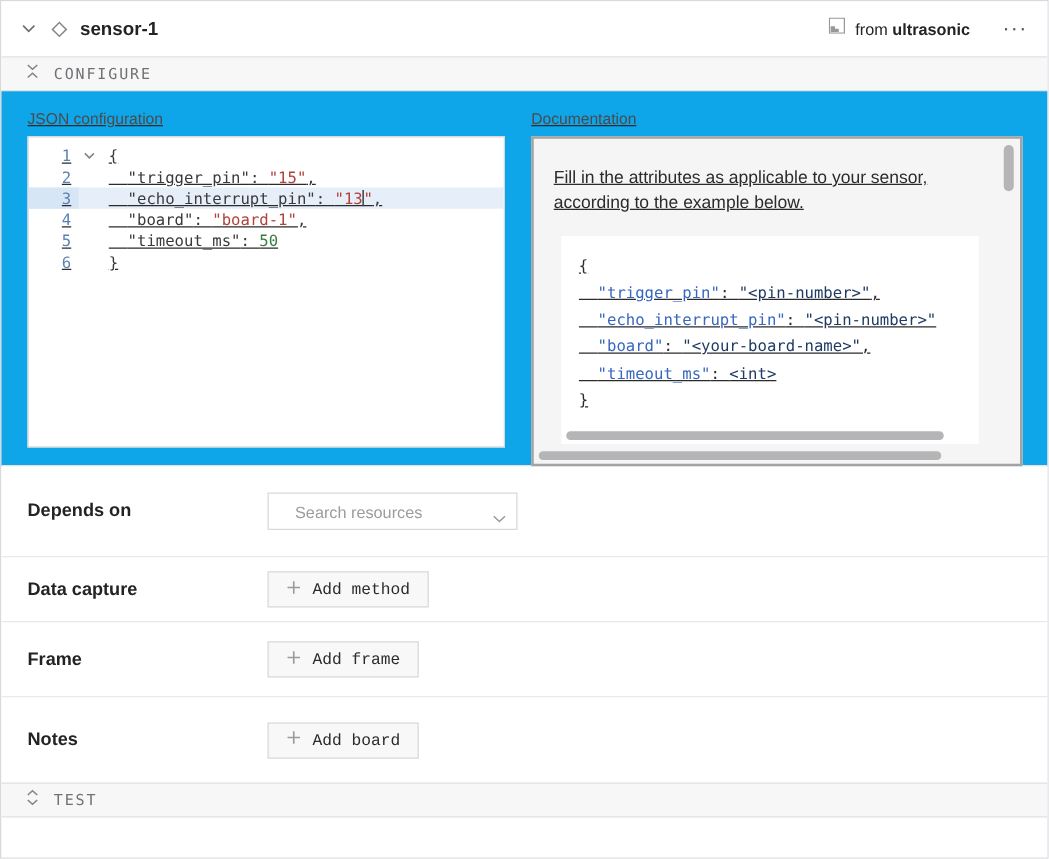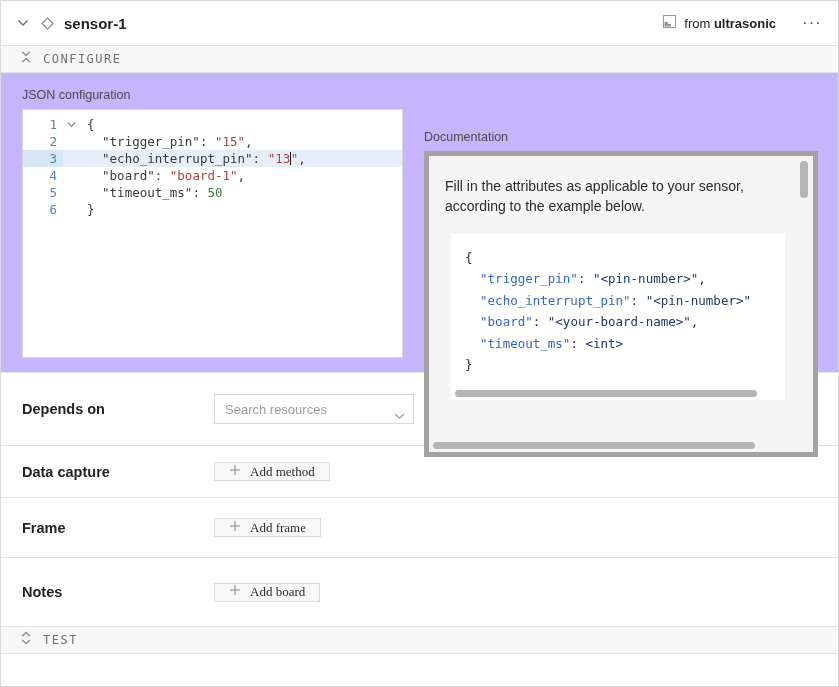--- a/index.html
+++ b/index.html
@@ -22,61 +22,61 @@
   .menu-btn { margin-left:24px; background:none; border:none; font-size:17px; line-height:10px; letter-spacing:1px; color:#55555a; cursor:pointer; padding:4px 2px; }
 
   
   .secbar { height:28px; background:#f7f7f8; border-top:1px solid #e2e2e4; display:flex; align-items:center; padding:0 14px 0 20px; }
   .secbar.cfg { border-bottom:1px solid #e2e2e4; height:28px; }
   .secbar .sec-label { margin-left:12px; font-family:"DejaVu Sans Mono", monospace; font-size:12px; letter-spacing:1.5px; color:#717175; }
   .secbar .right-ico { margin-left:auto; display:flex; align-items:center; cursor:pointer; }
   .bar-test { border-bottom:1px solid #e2e2e4; }
 
   
-  .content { height:300px; border-bottom:1px solid #e3e3e5; padding:15px 20px 0 21px; display:flex; gap:21px; background:#c4b5fd; }
+  .content { height:300px; border-bottom:1px solid #e3e3e5; padding:15px 20px 0 21px; display:flex; gap:21px; background:#0ea5e9;text-decoration:underline; }
   .col-left { width:382px; }
-  .col-right { flex:1;margin-top:42px; }
+  .col-right { flex:1; }
   .panel-label { font-size:12.5px; color:#4b4b4d; margin-bottom:7px; }
 
   
   .editor { height:249px; border:1px solid #d8d8da; background:#fff; padding-top:6px; font-family:"DejaVu Sans Mono", monospace; font-size:12.5px; overflow:hidden; cursor:text; }
   .ed-row { display:flex; height:17px; line-height:17px; }
   .ed-num { width:40px; text-align:right; padding-right:6px; color:var(--line-number-blue,#5a82b4); }
   .ed-fold { width:16px; display:flex; align-items:center; justify-content:center; }
   .ed-line { flex:1; padding-left:8px; white-space:pre; color:var(--editor-plain,#3a3a3c); }
   .ed-row.active { background:var(--accent-line-highlight,#e6eff9); }
   .ed-row.active .ed-num { background:var(--gutter-highlight,#d7e6f5); }
   .tk-p { color:var(--editor-plain,#3a3a3c); }
   .tk-k { color:var(--editor-plain,#3a3a3c); }
   .tk-s { color:var(--editor-string-red,#b0423b); }
   .tk-n { color:var(--editor-number-green,#3c7d3c); }
   .caret { display:inline-block; width:1.5px; height:13px; background:#1c1c1e; vertical-align:-2px; margin:0 -0.5px; }
 
   
-  .doc-panel { height:306px; border:5px solid #a3a3a3; background:#f5f5f6; position:relative; overflow:hidden; padding:20px 28px 0 16px; }
+  .doc-panel { height:264px; border:2px solid #a3a3a3; background:#f5f5f6; position:relative; overflow:hidden; padding:20px 28px 0 16px; }
   .doc-intro { font-size:14px; line-height:1.45; color:#2b2b2c; max-width:358px; }
   .doc-code { margin:17px 0 0 6px; width:334px; height:166px; background:#fff; padding:13px 0 0 14px; position:relative; font-family:"DejaVu Sans Mono", monospace; font-size:12.5px; }
   .doc-line { height:21.5px; line-height:21.5px; white-space:pre; overflow:hidden; }
   .tk-dk { color:var(--doc-key-blue,#3867c0); }
   .tk-dv { color:var(--doc-value-navy,#1f3a63); }
   .tk-dp { color:var(--doc-plain,#2b2b35); }
   .hthumb { position:absolute; height:7px; border-radius:4px; background:#b5b5b8; }
   .doc-code .hthumb { left:4px; right:28px; bottom:3px; }
   .doc-panel > .hthumb { left:4px; width:322px; bottom:3px; }
   .vthumb { position:absolute; top:5px; right:5px; width:8px; height:37px; border-radius:4px; background:#b5b5b8; }
 
   
   .row { display:flex; align-items:center; padding-left:21px; border-bottom:1px solid #e3e3e5; background:#fff; }
   .row-depends { height:73px; } .row-capture { height:52px; } .row-frame { height:60px; } .row-notes { height:68px; border-bottom:none; }
   .row-label { width:192px; font-size:14.5px; font-weight:600; color:#232326; }
   .select-box { position:relative; width:200px; }
-  .select-box input { width:200px; height:30px; border:1px solid #d9d9db; background:#fff; padding:0 26px 0 10px; font-family:"Liberation Sans", sans-serif; font-size:13px; color:#3a3a3d; outline:none; }
+  .select-box input { width:200px; height:30px; border:1px solid #d9d9db; background:#fff; padding:0 26px 0 21px; font-family:"Liberation Sans", sans-serif; font-size:13px; color:#3a3a3d; outline:none; }
   .select-box input::placeholder { color:#9c9c9f; }
   .select-box .sel-chev { position:absolute; right:9px; top:12px; pointer-events:none; }
-  .add-btn { display:inline-flex; align-items:center; gap:9px; padding:0 14px; height:19px; border:1px solid #d9d9db; background:#f8f8f9; font-family:Liberation Serif, serif; font-size:13px; color:#2b2b2c; cursor:pointer; }
+  .add-btn { display:inline-flex; align-items:center; gap:9px; padding:0 14px; height:29px; border:1px solid #d9d9db; background:#f8f8f9; font-family:Liberation Mono, monospace; font-size:13px; color:#2b2b2c; cursor:pointer; }
 </style>
 </head>
 <body>
 
 <div class="page">
 
   <div class="topbar">
     <span class="chev">
       <svg width="12" height="8" viewBox="0 0 12 8">
           <polyline points="1.5,1.5 6,6 10.5,1.5" fill="none" stroke="#6f6f74" stroke-width="1.4"></polyline>

